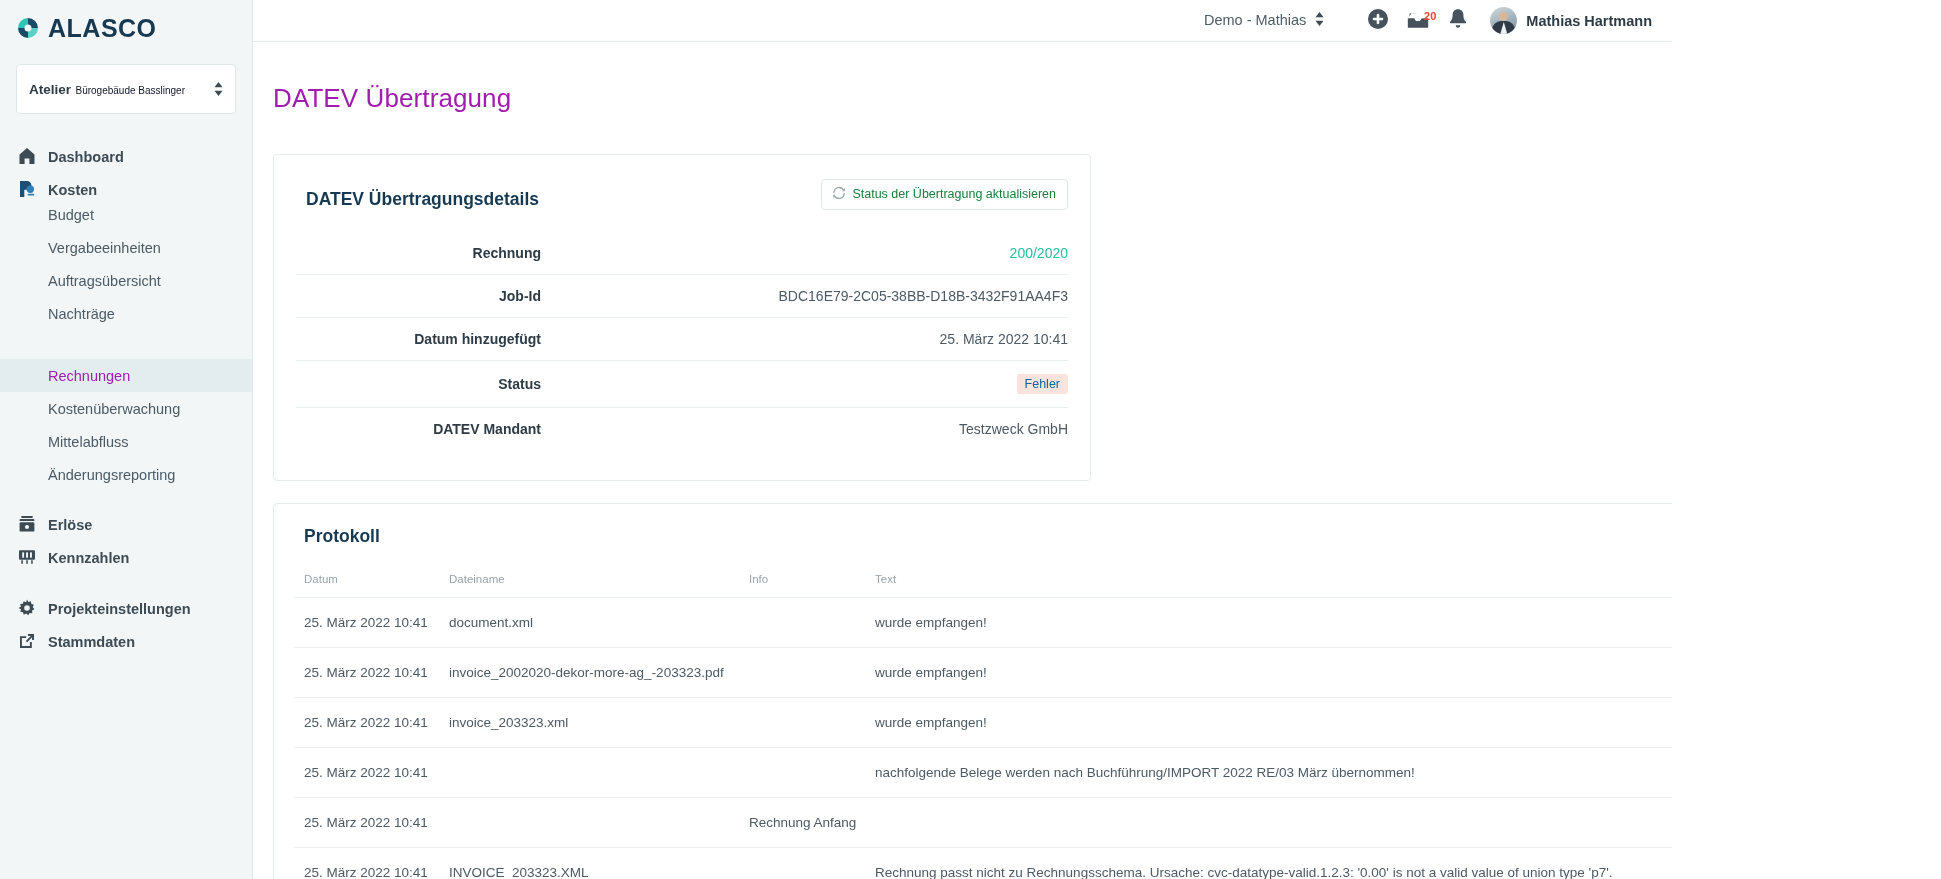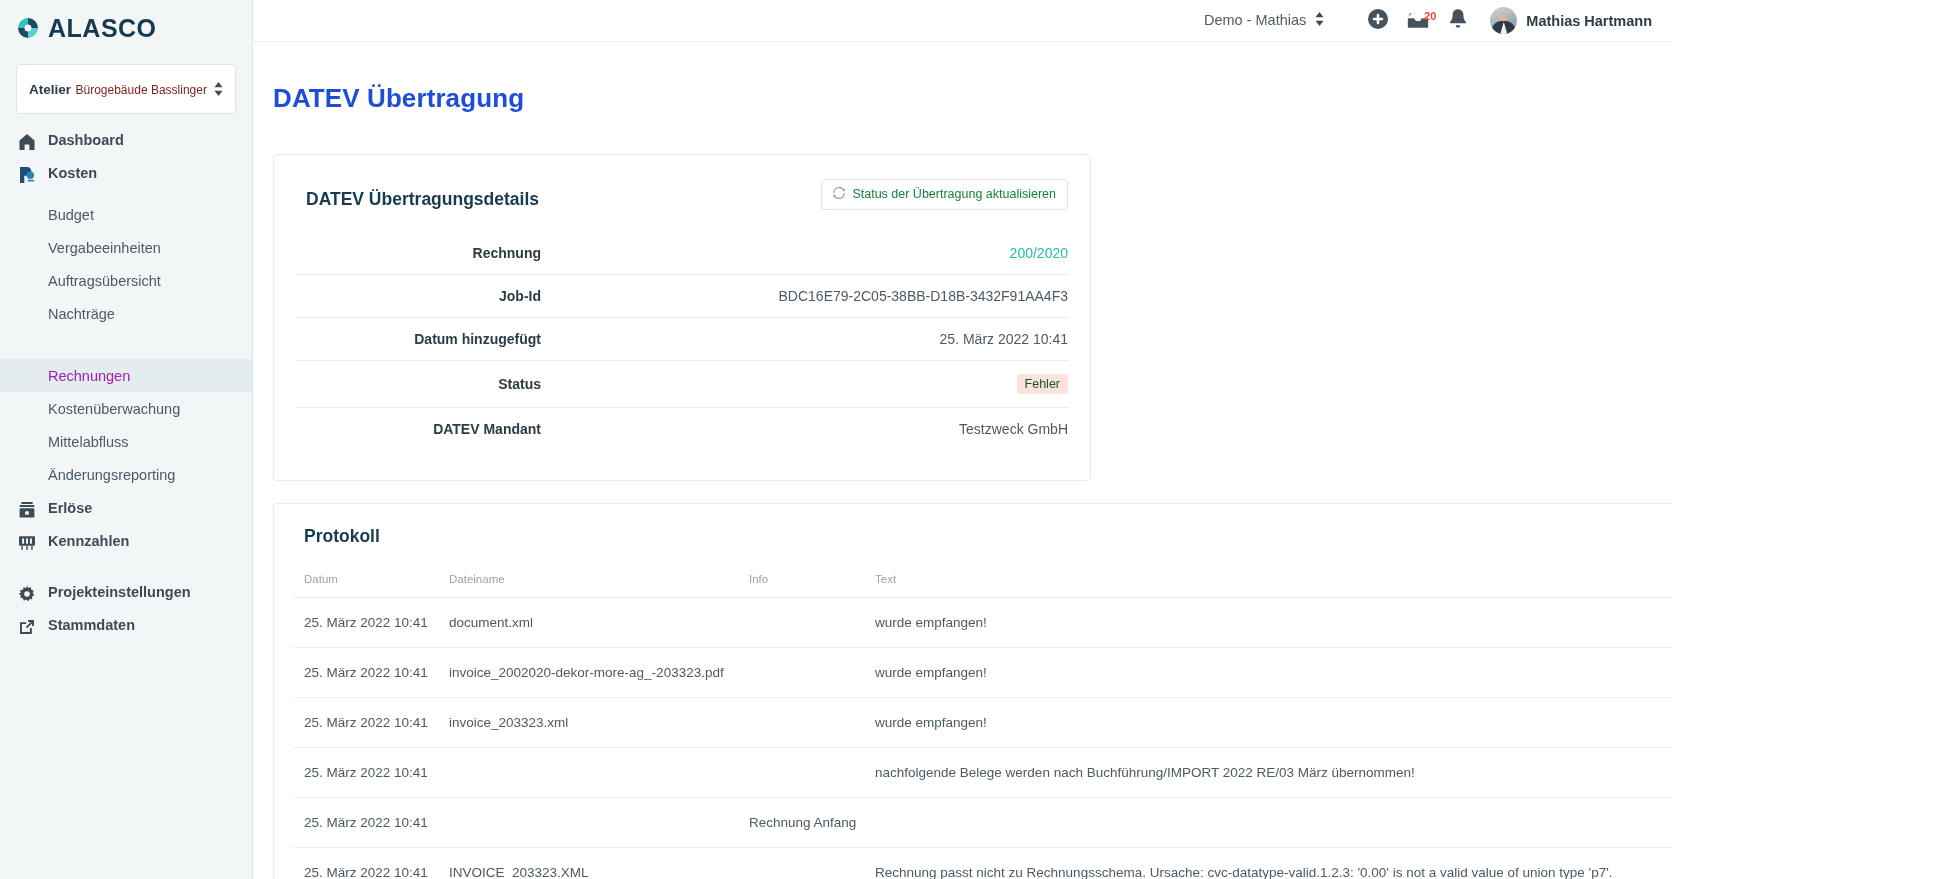--- a/index.html
+++ b/index.html
@@ -51,28 +51,28 @@
     justify-content: space-between;
     padding: 0 12px;
     cursor: pointer;
   }
   .project-select .ptxt { overflow: hidden; }
   .project-name {
     font-size: 13.5px; font-weight: 700; color: #2e3b45;
     line-height: 1.15; white-space: nowrap;
   }
   .project-sub {
-    font-size: 12px; color: #7f1d1d; line-height: 1.2;
+    font-size: 10px; color: #0f172a; line-height: 1.2;
     white-space: nowrap; overflow: hidden; text-overflow: ellipsis; margin-top: 20px;
   }
   .updown { display: flex; flex-direction: column; gap: 2px; color: #3d4b55; }
 
   .nav { margin-top: 18px; }
   .nav-item {
-    display: flex; align-items: flex-start;
+    display: flex; align-items: flex-end;
     height: 33px;
     padding-left: 17px;
     gap: 12px;
     cursor: pointer;
     color: #3d4b55;
     font-size: 14.5px;
     font-weight: 700;
   }
   .nav-item .ico { width: 19px; height: 19px; display:flex; align-items:center; justify-content:center; flex: 0 0 19px; }
   .nav-sub {
@@ -125,22 +125,22 @@
     overflow: hidden; margin-left: 12px; margin-right: 9px; flex:0 0 27px;
     position: relative;
   }
   .avatar .head { position:absolute; left:9px; top:5px; width:9px; height:9px; border-radius:50%; background:#d8b79a; }
   .avatar .body { position:absolute; left:2px; top:14px; width:23px; height:14px; border-radius:9px 9px 0 0; background:#2f3b46; }
   .avatar .shirt { position:absolute; left:10px; top:15px; width:7px; height:12px; background:#eef2f4; clip-path: polygon(50% 0,100% 100%,0 100%); }
   .user-name { color:#2e3b45; font-size:14.5px; font-weight:700; }
 
   .page-title {
     font-size: 26px;
-    font-weight: 700;
-    color: #1d4ed8;
+    font-weight: 400;
+    color: #a21caf;
     padding: 24px 0 0 20px;
     letter-spacing: 0.1px;
   }
 
   .content { padding: 22px 20px 0 20px; }
 
   .card {
     border: 1px solid #e6ebec;
     border-radius: 4px;
     background: #fff;
@@ -174,21 +174,21 @@
     vertical-align: middle;
     text-align: right;
   }
   table.kv tr:last-child td { border-bottom: none; }
   td.k { width: 245px; padding-left: 10px; font-weight: 700; color:#2d3b45; }
   td.v { color:#4c5a64; }
   a.link { color:#22c0a0; text-decoration:none; cursor:pointer; }
   .pill {
     display:inline-block;
     background:#fbe3dd;
-    color:#14532d;
+    color:#0369a1;
     font-size:12.5px;
     padding: 3px 8px;
     border-radius: 3px;
   }
 
   .card-log { margin-top: 22px; width: 1649px; padding: 22px 20px 28px 20px; }
   .log-title { font-size: 17.5px; font-weight:700; color:#173a52; padding-left: 10px; margin-bottom: 26px; }
 
   table.log { width: 100%; border-collapse: collapse; table-layout: fixed; }
   table.log th {

